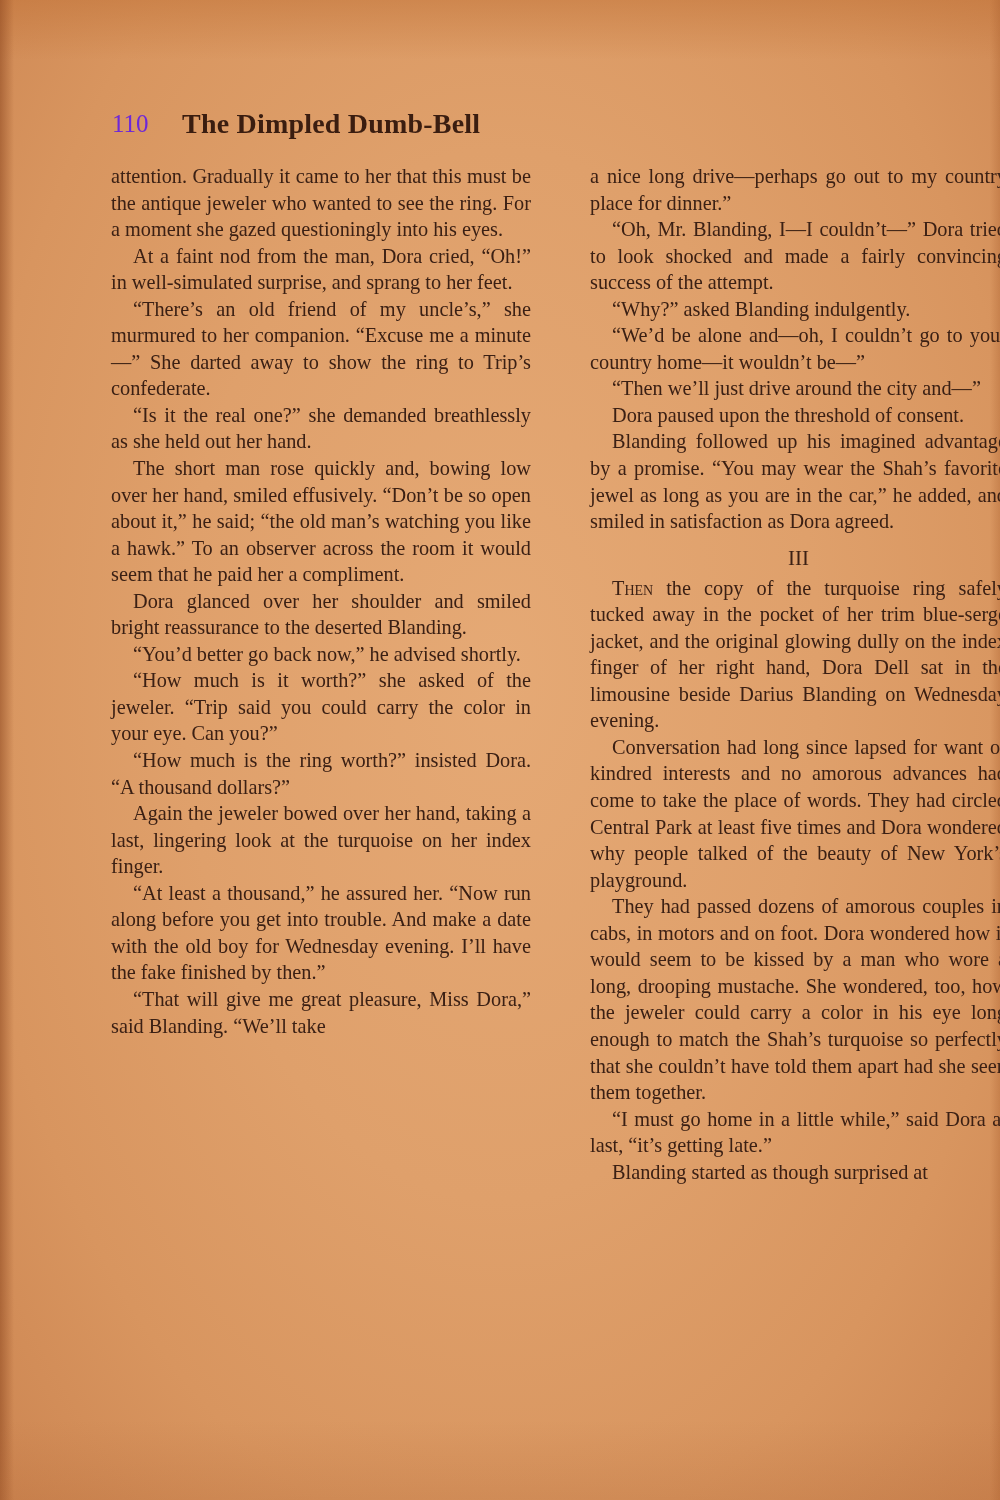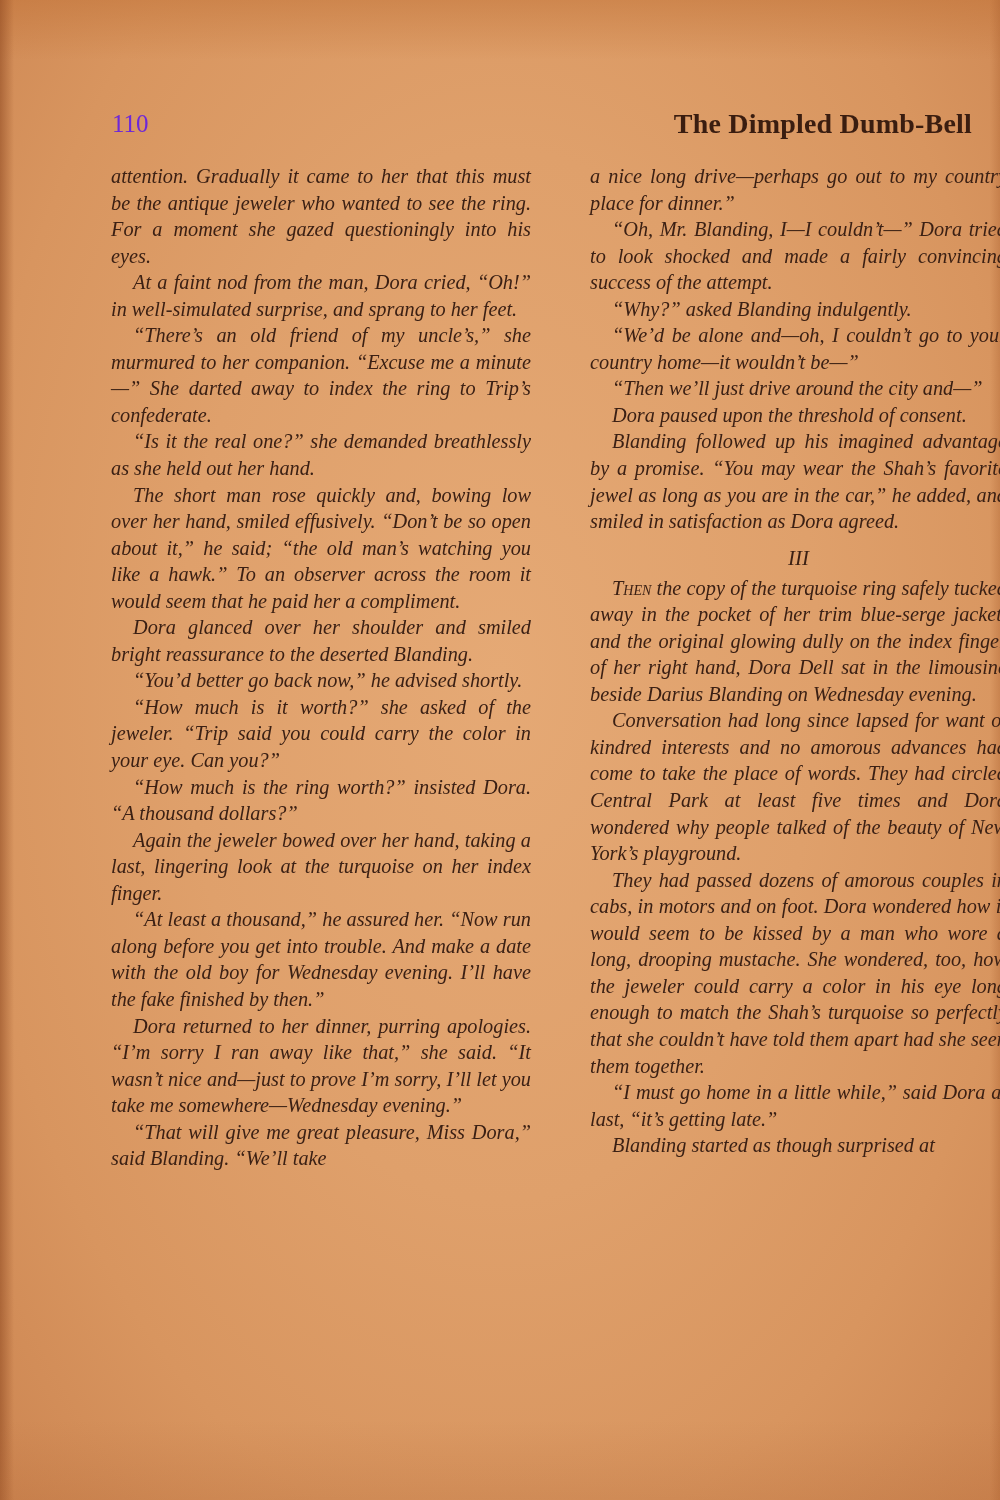--- a/index.html
+++ b/index.html
@@ -44,37 +44,36 @@
       top: 0;
       font-size: 25px;
       line-height: 36px;
       color: #6d28d9;
     }
     .book-title {
       position: absolute;
       left: 0;
       right: 0;
       top: 0;
-      text-align: right;
+      text-align: left;
       font-size: 28px;
       line-height: 36px;
       font-weight: bold;
       color: #3a1d10;
       letter-spacing: 0.2px;
       padding-left: 70px;
     }
     .column {
       position: absolute;
       top: 163px;
       font-size: 20.3px;
       line-height: 26.55px;
       text-align: justify;
       hyphens: manual;
       color: #3b2014;
-      font-style: italic;
     }
     .col-left { left: 111px; width: 420px; }
     .col-right { left: 550px; width: 417px; margin-left: 40px; }
     .para {
       margin: 0;
       text-indent: 22px;
     }
     .para.no-indent { text-indent: 0; }
     .section-heading {
       margin: 10px 0 4px 0;
@@ -99,30 +98,29 @@
 <div class="bottom-shade"></div>
 
 <div class="running-head">
   <span class="page-number">110</span>
   <div class="book-title">The Dimpled Dumb-Bell</div>
 </div>
 
 <div class="column col-left">
   <p class="para no-indent">attention. Gradually it came to her that this must be the antique jeweler who wanted to see the ring. For a moment she gazed questioningly into his eyes.</p>
   <p class="para">At a faint nod from the man, Dora cried, “Oh!” in well-simulated surprise, and sprang to her feet.</p>
-  <p class="para">“There’s an old friend of my uncle’s,” she murmured to her companion. “Ex­cuse me a minute—” She darted away to index the ring to Trip’s confederate.</p>
+  <p class="para">“There’s an old friend of my uncle’s,” she murmured to her companion. “Ex­cuse me a minute—” She darted away to show the ring to Trip’s confederate.</p>
   <p class="para">“Is it the real one?” she demanded breathlessly as she held out her hand.</p>
   <p class="para">The short man rose quickly and, bow­ing low over her hand, smiled effusively. “Don’t be so open about it,” he said; “the old man’s watching you like a hawk.” To an observer across the room it would seem that he paid her a com­pliment.</p>
   <p class="para">Dora glanced over her shoulder and smiled bright reassurance to the de­serted Blanding.</p>
   <p class="para">“You’d better go back now,” he ad­vised shortly.</p>
   <p class="para">“How much is it worth?” she asked of the jeweler. “Trip said you could carry the color in your eye. Can you?”</p>
   <p class="para">“How much is the ring worth?” insisted Dora. “A thousand dollars?”</p>
   <p class="para">Again the jeweler bowed over her hand, taking a last, lingering look at the tur­quoise on her index finger.</p>
   <p class="para">“At least a thousand,” he assured her. “Now run along before you get into trouble. And make a date with the old boy for Wednesday evening. I’ll have the fake finished by then.”</p>
-  <p class="para">Dora returned to her dinner, purring apologies. “I’m sorry I ran away like that,” she said. “It wasn’t nice and—just to prove I’m sorry, I’ll let you take me somewhere—Wednesday evening.”</p>
   <p class="para">“That will give me great pleasure, Miss Dora,” said Blanding. “We’ll take</p>
 </div>
 
 <div class="column col-right">
   <p class="para no-indent">a nice long drive—perhaps go out to my country place for dinner.”</p>
   <p class="para">“Oh, Mr. Blanding, I—I couldn’t—” Dora tried to look shocked and made a fairly convincing success of the attempt.</p>
   <p class="para">“Why?” asked Blanding indulgently.</p>
   <p class="para">“We’d be alone and—oh, I couldn’t go to your country home—it wouldn’t be—”</p>
   <p class="para">“Then we’ll just drive around the city and—”</p>
   <p class="para">Dora paused upon the threshold of con­sent.</p>

